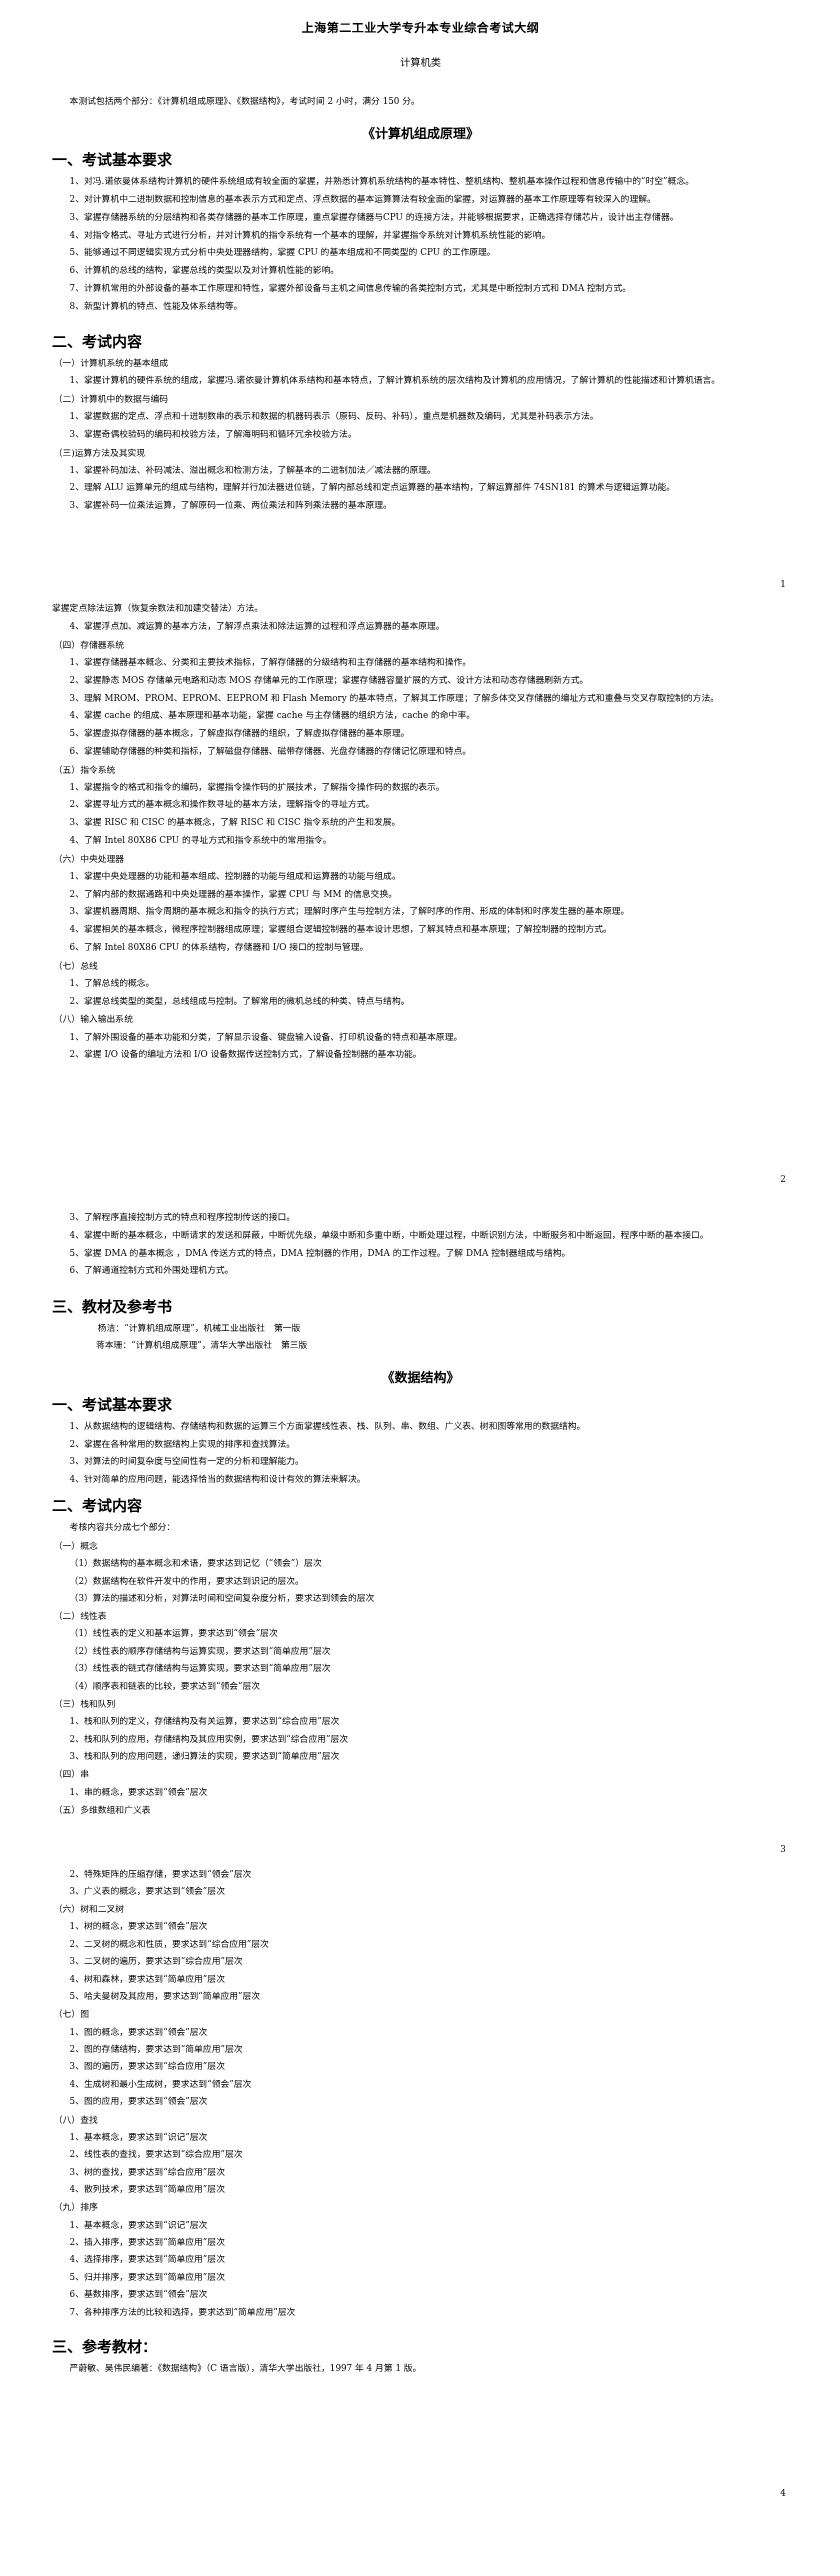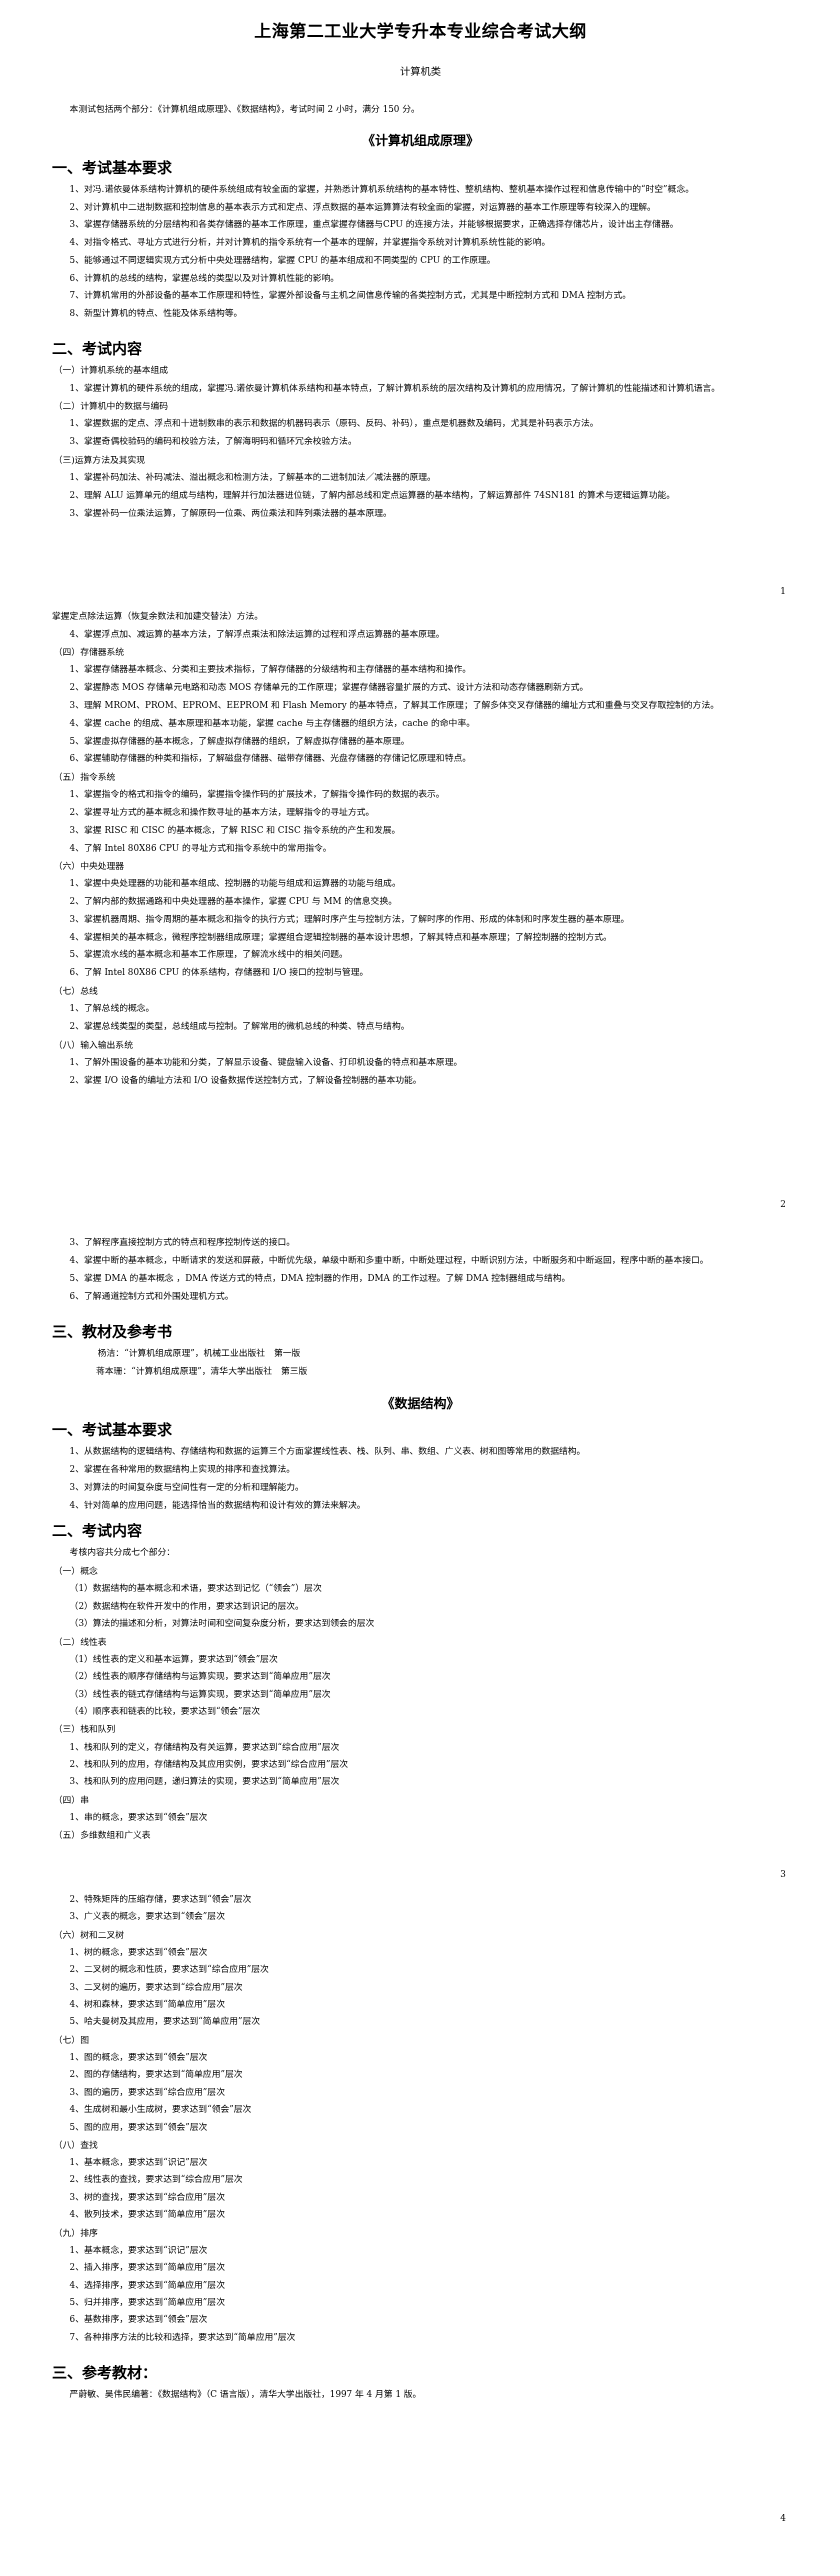--- a/index.html
+++ b/index.html
@@ -17,29 +17,29 @@
     margin: 0 auto;
     background: #ffffff;
     position: relative;
     box-sizing: border-box;
     padding: 13.4px 52px 20.6px 52px;
   }
   .doc-title {
     text-align: center;
     font-family: "DejaVu Sans", "Liberation Sans", sans-serif;
     font-weight: bold;
-    font-size: 17px;
+    font-size: 12px;
     letter-spacing: 0.5px;
     margin: 5.2px 0 0 0;
     line-height: 1.5;
   }
   .doc-subtitle {
     text-align: center;
     font-size: 10.3px;
-    font-family: Liberation Sans, sans-serif;
+    font-family: Liberation Mono, monospace;
     margin: 19.6px 0 0 0;
     line-height: 1.5;
   }
   .intro {
     font-size: 8.8px;
     line-height: 2.05;
     text-indent: 2em;
     margin: 20.6px 0 0 0;
     text-align: justify;
   }
@@ -164,21 +164,20 @@
   <p class="item">1、掌握指令的格式和指令的编码，掌握指令操作码的扩展技术，了解指令操作码的数据的表示。</p>
   <p class="item">2、掌握寻址方式的基本概念和操作数寻址的基本方法，理解指令的寻址方式。</p>
   <p class="item">3、掌握 RISC 和 CISC 的基本概念，了解 RISC 和 CISC 指令系统的产生和发展。</p>
   <p class="item">4、了解 Intel 80X86 CPU 的寻址方式和指令系统中的常用指令。</p>
 
   <div class="sec-h2">（六）中央处理器</div>
   <p class="item">1、掌握中央处理器的功能和基本组成、控制器的功能与组成和运算器的功能与组成。</p>
   <p class="item">2、了解内部的数据通路和中央处理器的基本操作，掌握 CPU 与 MM 的信息交换。</p>
   <p class="item">3、掌握机器周期、指令周期的基本概念和指令的执行方式；理解时序产生与控制方法，了解时序的作用、形成的体制和时序发生器的基本原理。</p>
   <p class="item">4、掌握相关的基本概念，微程序控制器组成原理；掌握组合逻辑控制器的基本设计思想，了解其特点和基本原理；了解控制器的控制方式。</p>
-  <p class="item">5、掌握流水线的基本概念和基本工作原理，了解流水线中的相关问题。</p>
   <p class="item">6、了解 Intel 80X86 CPU 的体系结构，存储器和 I/O 接口的控制与管理。</p>
 
   <div class="sec-h2">（七）总线</div>
   <p class="item">1、了解总线的概念。</p>
   <p class="item">2、掌握总线类型的类型，总线组成与控制。了解常用的微机总线的种类、特点与结构。</p>
 
   <div class="sec-h2">（八）输入输出系统</div>
   <p class="item">1、了解外围设备的基本功能和分类，了解显示设备、键盘输入设备、打印机设备的特点和基本原理。</p>
   <p class="item">2、掌握 I/O 设备的编址方法和 I/O 设备数据传送控制方式，了解设备控制器的基本功能。</p>
 

